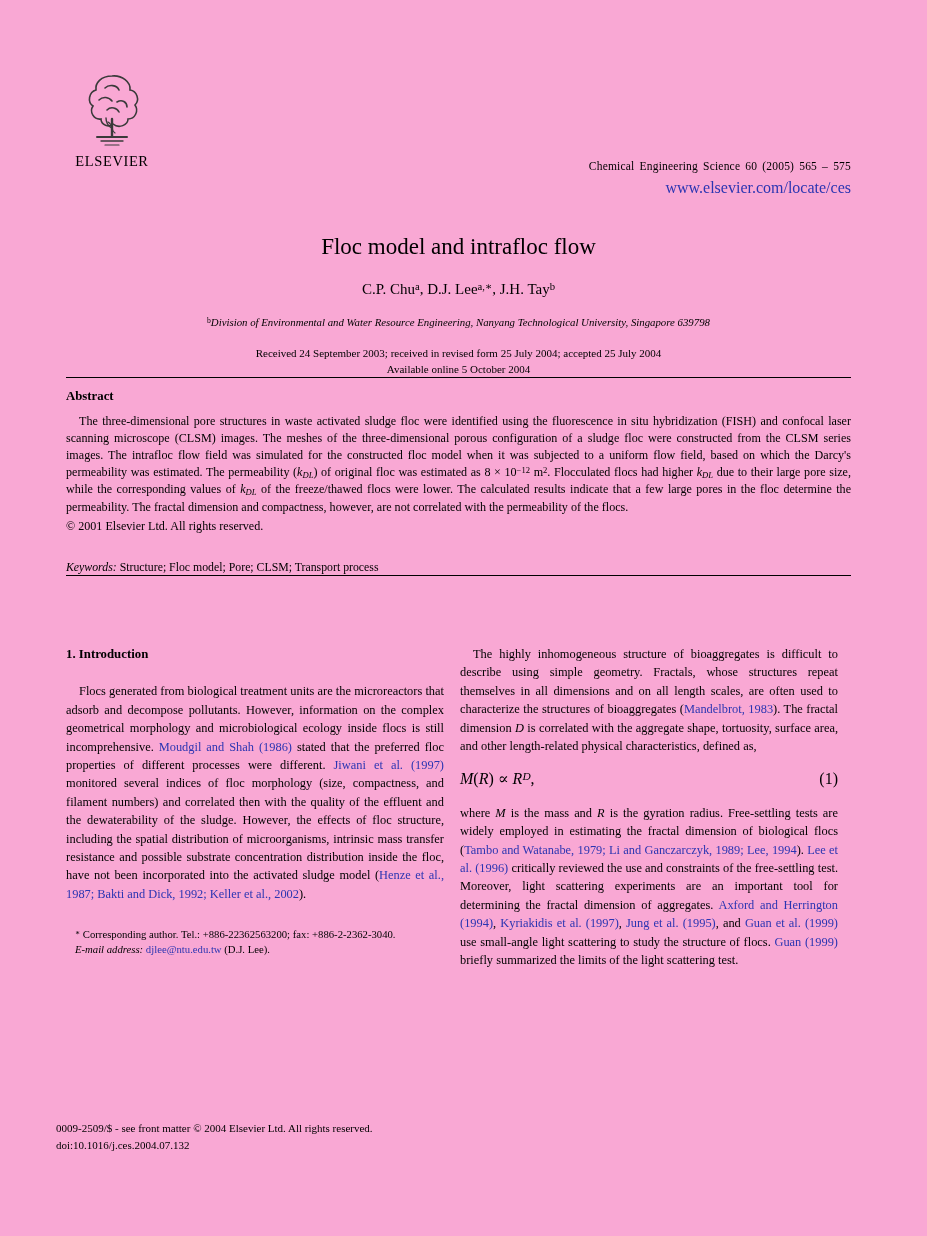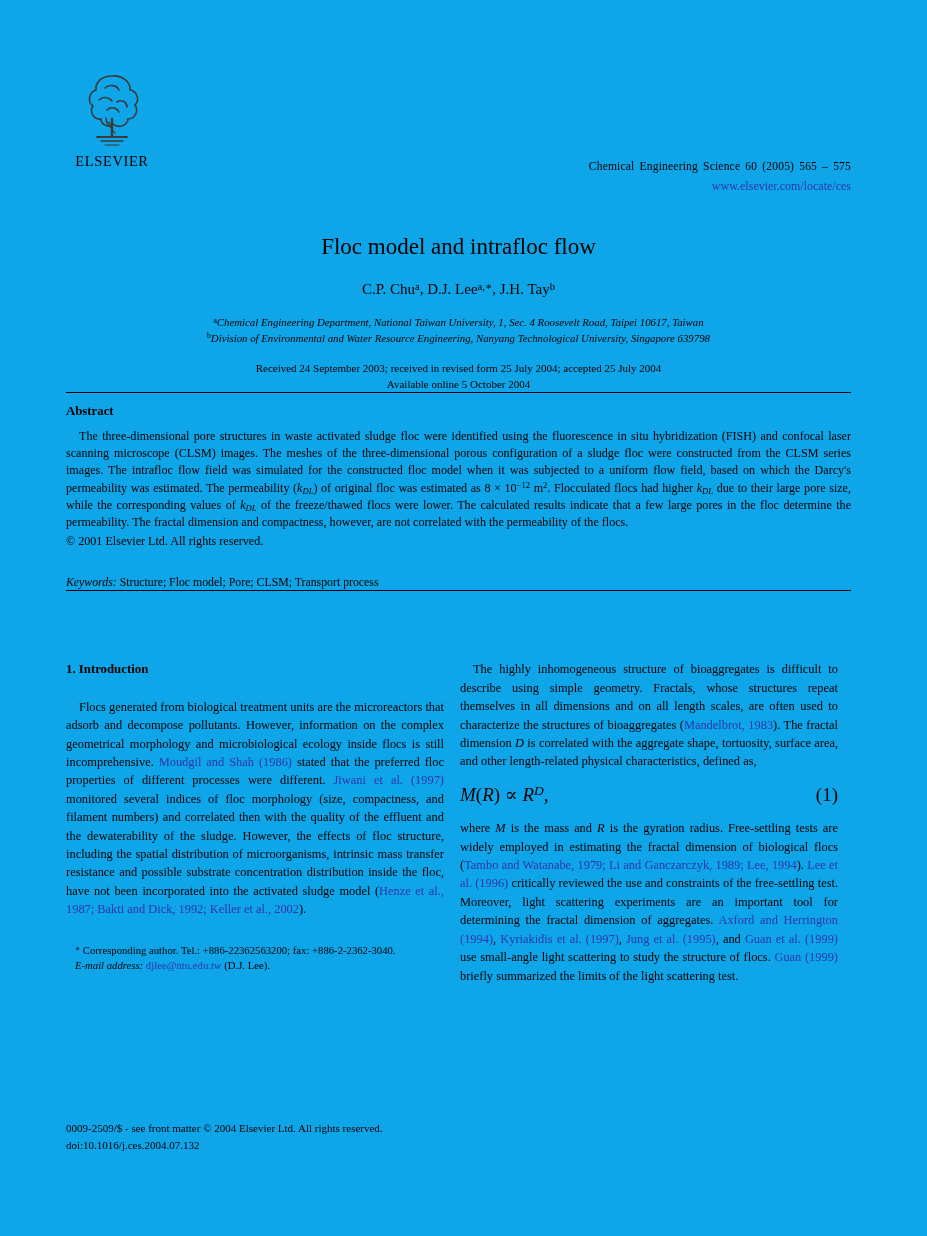--- a/index.html
+++ b/index.html
@@ -1,21 +1,21 @@
 <!DOCTYPE html>
 <html style="--link: #2b35b2;"><head>
 <meta charset="utf-8">
 <style>
   * { box-sizing: border-box; }
   html, body { margin: 0; padding: 0; background: #ffffff; }
   .page {
     position: relative;
     width: 927px;
     height: 1236px;
-    background: #0ea5e9;
+    background: #f9a8d4;
     color: #000000;
     font-family: "Liberation Serif", "DejaVu Serif", serif;
     padding: 72px 76px 0 66px;
     overflow: hidden;
   }
   .it { font-style: italic; }
   .lnk { color: var(--link, #2b35b2); }
   sup, sub { font-size: 71%; line-height: 0; vertical-align: baseline; position: relative; }
   sup { top: -0.42em; }
   sub { top: 0.25em; }
@@ -23,21 +23,21 @@
   .just { text-align: justify; }
   .indent { text-indent: 13px; }
 
   
   .header { position: relative; height: 128px; }
   .logo { position: absolute; left: 0; top: 0; width: 92px; text-align: center; }
   .logo svg { display: block; margin: 0 auto; }
   .publisher { font-size: 14.5px; letter-spacing: 0.6px; margin-top: 3px; }
   .jline { position: absolute; left: 0; right: 0; top: 88px; text-align: right;
            font-size: 11.5px; letter-spacing: 0.2px; word-spacing: 2px; }
-  .jurl { position: absolute; right: 0; top: 107px; font-size: 12px; }
+  .jurl { position: absolute; right: 0; top: 107px; font-size: 16px; }
 
   
   .titleblock { margin-top: 34px; text-align: center; }
   .titleblock h1 { margin: 0; font-size: 23px; font-weight: 400; }
   .authors { margin-top: 21px; font-size: 15px; }
   .affils { margin-top: 17px; font-size: 10.8px; line-height: 15.5px; }
   .dates { margin-top: 14px; font-size: 11px; line-height: 16px; }
 
   hr.rule { border: 0; border-top: 1px solid #000; margin: 0; }
   .rule-top { margin-top: 21px; }
@@ -48,28 +48,28 @@
   .abstract .abs-text { margin-top: 9px; font-size: 12.1px; line-height: 17.2px; }
   .abstract .copy { margin-top: 2px; font-size: 12.1px; line-height: 17.2px; }
   .keywords { margin-top: 25px; font-size: 11.8px; }
 
   
   .cols { margin-top: 69px; display: flex; gap: 16px; }
   .col { width: 378px; font-size: 12.4px; line-height: 18.4px; }
   .col h3 { margin: 0; font-size: 12.8px; font-weight: 700; }
   .col .para { margin-top: 19px; }
   .equation { display: flex; justify-content: space-between; align-items: baseline;
-              margin: 15px 0; font-size: 19px; }
+              margin: 15px 0; font-size: 16px; }
 
   
   .footnote { margin-top: 24px; font-size: 10.7px; line-height: 15.2px; }
   .footnote p { text-indent: 9px; }
 
   
-  .footer { position: absolute; left: 66px; top: 1120px; font-size: 11px; line-height: 17px; font-family: Liberation Serif, serif; }
+  .footer { position: absolute; left: 56px; top: 1120px; font-size: 11px; line-height: 17px; font-family: Liberation Serif, serif; }
 </style>
 </head>
 <body>
 
 <div class="page">
 
   <div class="header">
     <div class="logo">
       <svg width="66" height="78" viewBox="0 0 66 78" aria-hidden="true">
         <g fill="none" stroke="#3a3a3a" stroke-width="1.6" stroke-linecap="round">
@@ -91,21 +91,20 @@
     <div class="jline">Chemical Engineering Science 60 (2005) 565 – 575</div>
     <div class="jurl">
       <span class="lnk">www.elsevier.com/locate/ces</span>
     </div>
   </div>
 
   <div class="titleblock">
     <h1>Floc model and intrafloc flow</h1>
     <div class="authors"><span>C.P. Chu</span><sup>a</sup><span>, D.J. Lee</span><sup>a,∗</sup><span>, J.H. Tay</span><sup>b</sup></div>
     <div class="affils">
-      <div><sup>a</sup><span class="it">Chemical Engineering Department, National Taiwan University, 1, Sec. 4 Roosevelt Road, Taipei 10617, Taiwan</span></div>
       <div><sup>b</sup><span class="it">Division of Environmental and Water Resource Engineering, Nanyang Technological University, Singapore 639798</span></div>
     </div>
     <div class="dates">
       <div>Received 24 September 2003; received in revised form 25 July 2004; accepted 25 July 2004</div>
       <div>Available online 5 October 2004</div>
     </div>
   </div>
 
   <hr class="rule rule-top">
 

